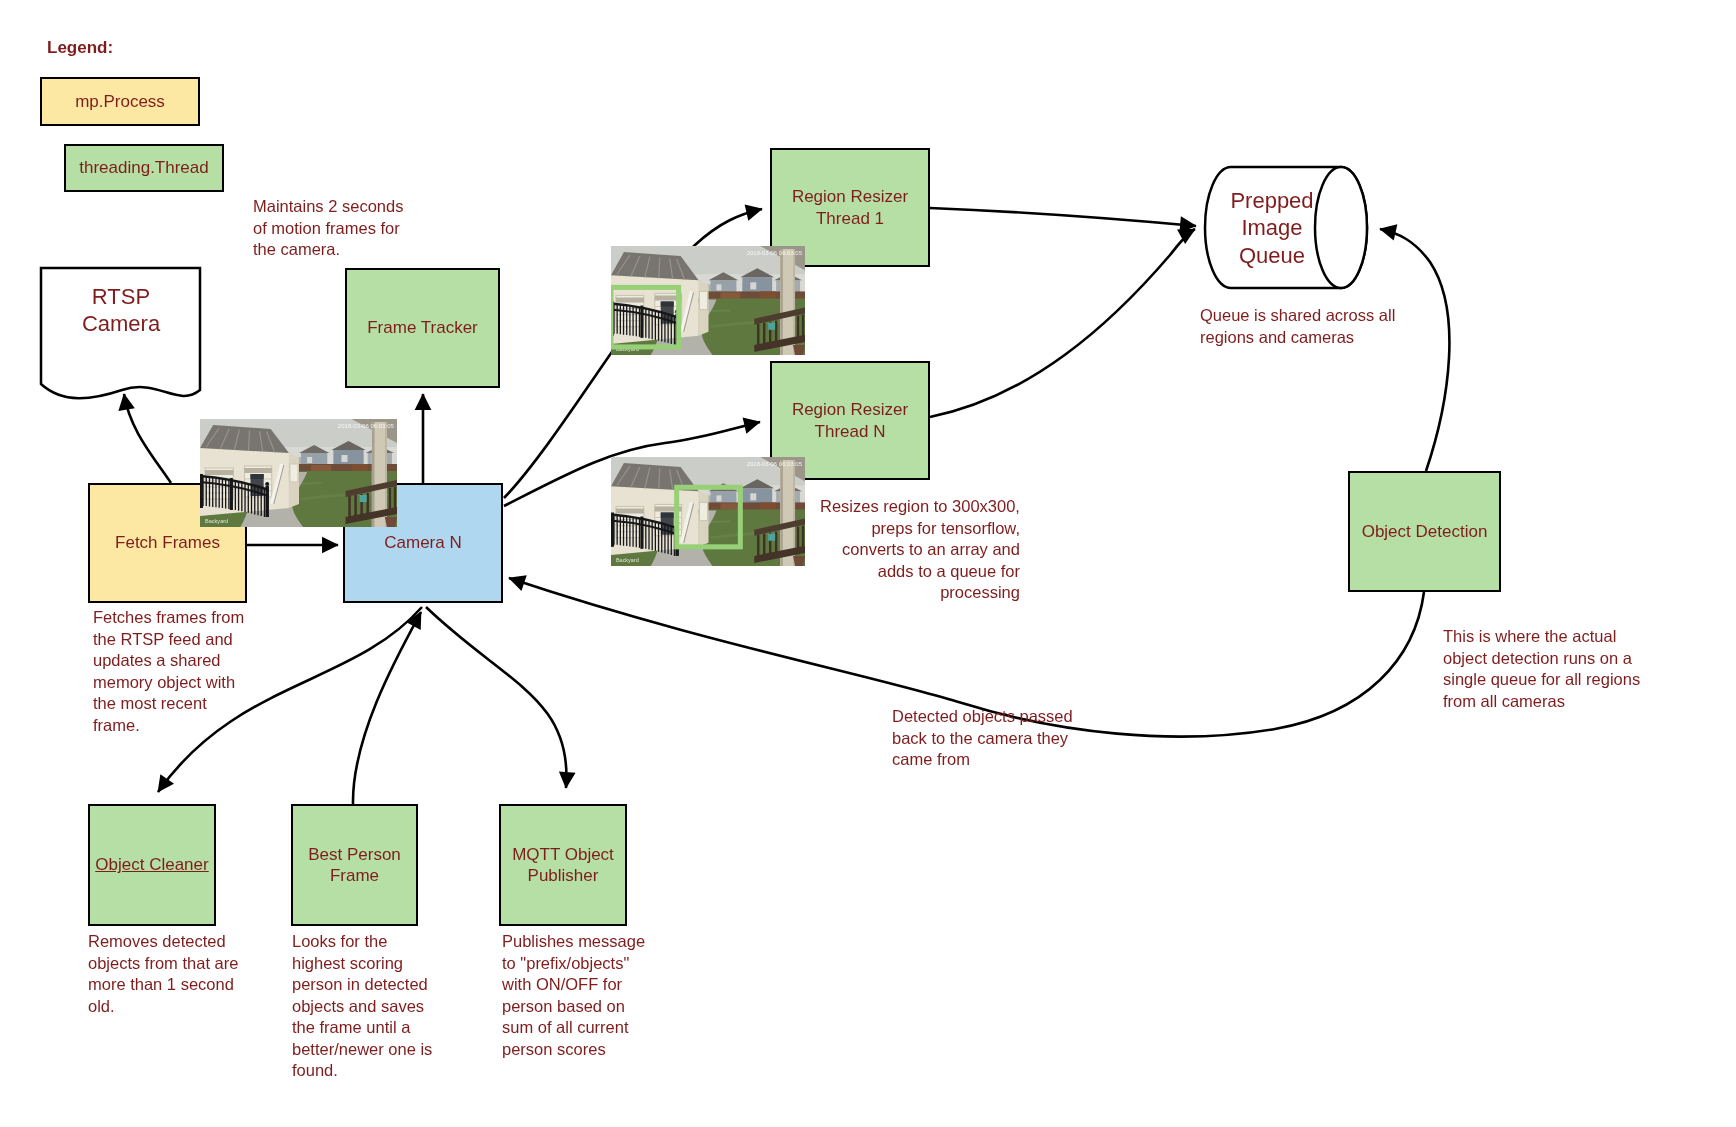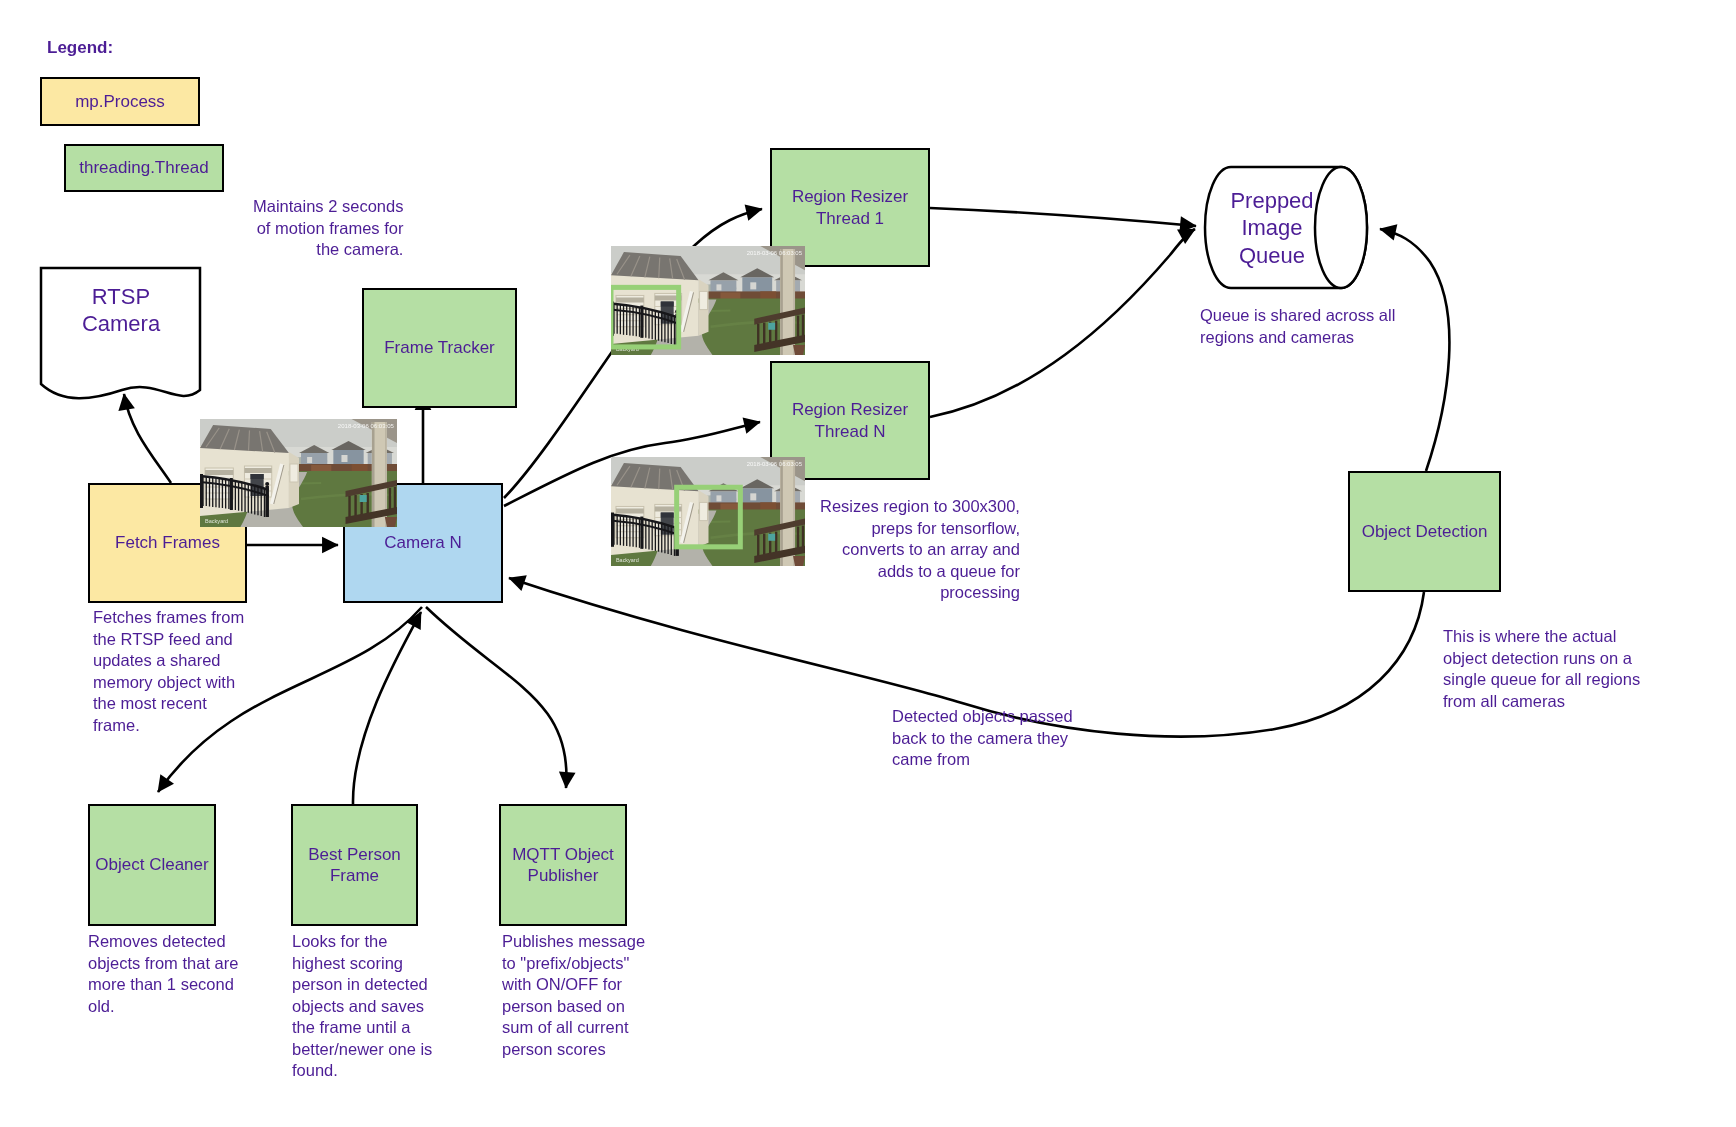--- a/index.html
+++ b/index.html
@@ -1,16 +1,16 @@
 <!DOCTYPE html>
 <html><head>
 <meta charset="utf-8">
 <style>
 html,body{margin:0;padding:0;background:#fff;}
-#canvas{position:relative;width:1736px;height:1127px;background:#fff;font-family:"Liberation Sans",sans-serif;color:#4c1d95;overflow:hidden;border-radius:12px;}
+#canvas{position:relative;width:1736px;height:1127px;background:#fff;font-family:"Liberation Sans",sans-serif;color:#7f1d1d;overflow:hidden;border-radius:12px;}
 #arrows{position:absolute;left:0;top:0;z-index:1;}
 .node{position:absolute;border:2.5px solid #000;display:flex;align-items:center;justify-content:center;text-align:center;white-space:pre-line;font-size:17px;z-index:2;box-sizing:border-box;line-height:1.25;}
 .shape-label{position:absolute;display:flex;align-items:center;justify-content:center;text-align:center;white-space:pre-line;font-size:22px;z-index:2;line-height:1.25;}
 .note{position:absolute;font-size:16.5px;line-height:21.5px;white-space:pre-line;z-index:2;}
 .legend-title{position:absolute;font-weight:bold;font-size:17px;z-index:2;}
 .cam{position:absolute;z-index:3;}
 .cam svg{display:block;}
 </style>
 </head>
 <body>
@@ -131,35 +131,35 @@
 </svg>
 
 <div class="legend-title" style="left:47px;top:38px;">Legend:</div>
 <div class="node" style="left:40px;top:77px;width:160px;height:49px;background:#FCE8A3;">mp.Process</div>
 <div class="node" style="left:40px;top:144px;width:160px;height:48px;background:#B5DFA4;margin-left:24px;">threading.Thread</div>
 
 <div class="shape-label" style="left:61px;top:290px;width:120px;height:40px;">RTSP Camera</div>
 
 <div class="node" style="left:88px;top:483px;width:159px;height:120px;background:#FCE8A3;">Fetch Frames</div>
 <div class="node" style="left:343px;top:483px;width:160px;height:120px;background:#AFD7F0;">Camera N</div>
-<div class="node" style="left:362px;top:268px;width:155px;height:120px;background:#B5DFA4;margin-top:20px;">Frame Tracker</div>
+<div class="node" style="left:345px;top:268px;width:155px;height:120px;background:#B5DFA4;">Frame Tracker</div>
 <div class="node" style="left:770px;top:148px;width:160px;height:119px;background:#B5DFA4;">Region Resizer
 Thread 1</div>
 <div class="node" style="left:770px;top:361px;width:160px;height:119px;background:#B5DFA4;">Region Resizer
 Thread N</div>
 <div class="shape-label" style="left:1206px;top:196px;width:132px;height:64px;">Prepped
 Image Queue</div>
 <div class="node" style="left:1348px;top:471px;width:153px;height:121px;background:#B5DFA4;">Object Detection</div>
-<div class="node" style="left:88px;top:804px;width:128px;height:122px;background:#B5DFA4;">Object Cleaner</div>
+<div class="node" style="left:88px;top:804px;width:128px;height:122px;background:#B5DFA4;text-decoration:underline;">Object Cleaner</div>
 <div class="node" style="left:291px;top:804px;width:127px;height:122px;background:#B5DFA4;">Best Person
 Frame</div>
 <div class="node" style="left:499px;top:804px;width:128px;height:122px;background:#B5DFA4;">MQTT Object
 Publisher</div>
 
-<div class="note" style="left:253px;top:196px;text-align:right;">Maintains 2 seconds
+<div class="note" style="left:253px;top:196px;">Maintains 2 seconds
 of motion frames for
 the camera.</div>
 <div class="note" style="left:93px;top:607px;">Fetches frames from
 the RTSP feed and
 updates a shared
 memory object with
 the most recent
 frame.</div>
 <div class="note" style="left:820px;top:496px;text-align:right;">Resizes region to 300x300,
 preps for tensorflow,

